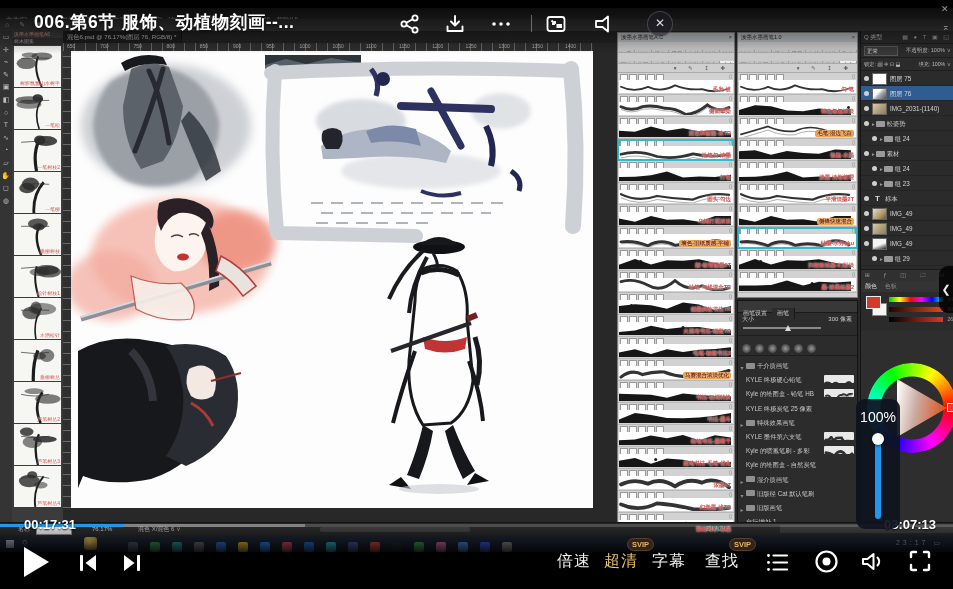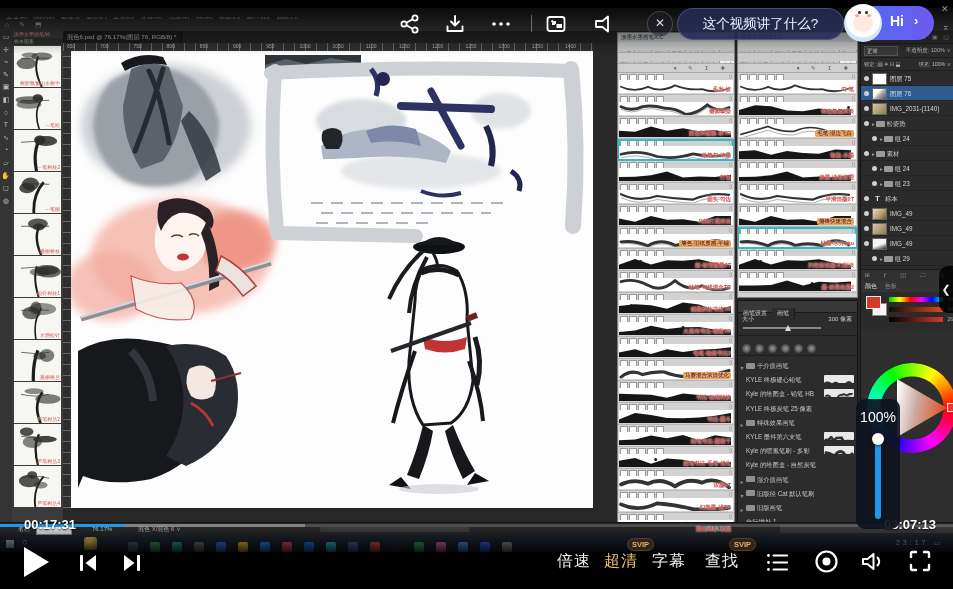--- a/index.html
+++ b/index.html
@@ -723,20 +723,21 @@
         <span id="start"></span>
         <span id="searchglyph">○</span>
         <span id="tasklogo"></span>
         <span id="task-icons"><span class="ticon" style="background: rgb(74, 90, 104);"></span><span class="ticon" style="background: rgb(63, 143, 95);"></span><span class="ticon" style="background: rgb(46, 148, 148);"></span><span class="ticon" style="background: rgb(107, 107, 107);"></span><span class="ticon" style="background: rgb(58, 111, 216);"></span><span class="ticon" style="background: rgb(232, 183, 58);"></span><span class="ticon" style="background: rgb(47, 127, 232);"></span><span class="ticon" style="background: rgb(216, 74, 106);"></span><span class="ticon" style="background: rgb(42, 111, 208);"></span><span class="ticon" style="background: rgb(48, 176, 192);"></span><span class="ticon" style="background: rgb(74, 90, 154);"></span><span class="ticon" style="background: rgb(208, 74, 74);"></span><span class="ticon" style="background: rgb(34, 40, 49);"></span><span class="ticon" style="background: rgb(58, 154, 90);"></span><span class="ticon" style="background: rgb(208, 106, 154);"></span><span class="ticon" style="background: rgb(74, 138, 224);"></span><span class="ticon" style="background: rgb(58, 90, 224);"></span><span class="ticon" style="background: rgb(138, 138, 138);"></span></span>
         <span id="tray"><span>23:17</span> ▭</span>
       </div>
     </div>
   </div>
 
   <div id="topgrad"></div>
+  <div id="title">006.第6节 服饰、动植物刻画--...</div>
 
   <div class="topbtn" style="left:398px;">
     <svg width="24" height="24" viewBox="0 0 24 24" fill="none" stroke="#fff" stroke-width="1.8">
       <circle cx="17" cy="6" r="2.6"></circle>
         <circle cx="6" cy="12" r="2.6"></circle>
         <circle cx="17" cy="18" r="2.6"></circle>
       <path d="M8.4,10.8 L14.6,7.3 M8.4,13.2 L14.6,16.7"></path>
     </svg>
   </div>
   <div class="topbtn" style="left:443px;">
@@ -759,32 +760,20 @@
         <rect x="12.5" y="12" width="5.5" height="4" fill="#fff" stroke="none"></rect>
         <path d="M7.5,8.5 L11,12 M11,12 v-3 M11,12 h-3"></path>
     </svg>
   </div>
   <div class="topbtn" style="left:590px;">
     <svg width="24" height="24" viewBox="0 0 24 24" fill="none" stroke="#fff" stroke-width="1.8" stroke-linejoin="round">
       <path d="M18,4.5 v15 L12.5,15 H6 V9 h6.5 Z"></path>
     </svg>
   </div>
   <div id="closebtn">✕</div>
-  <div id="aipill"><span>这个视频讲了什么?</span></div>
-  <div id="hipill">
-    <span id="avatar">
-      <span class="face"></span>
-      <span class="eye" style="left:14px;"></span>
-        <span class="eye" style="left:21px;"></span>
-      <span class="blush" style="left:11px;"></span>
-        <span class="blush" style="left:23px;"></span>
-    </span>
-    <span id="hilabel">Hi</span>
-    <span id="hiarrow">›</span>
-  </div>
   <span class="cornerglyph" style="left:941px;top:4px;">✕</span>
   <span class="cornerglyph" style="left:942px;top:22px;">⌅</span>
 
   <div id="prog-track">
     <div id="prog-buffer" style="width: 304.96px;"></div>
     <div id="prog-played" style="width: 123.89px; background: rgb(31, 152, 236);"></div>
   </div>
   <div id="time-cur">00:17:31</div>
   <div id="time-total">03:07:13</div>
   <div id="botgrad"></div>

